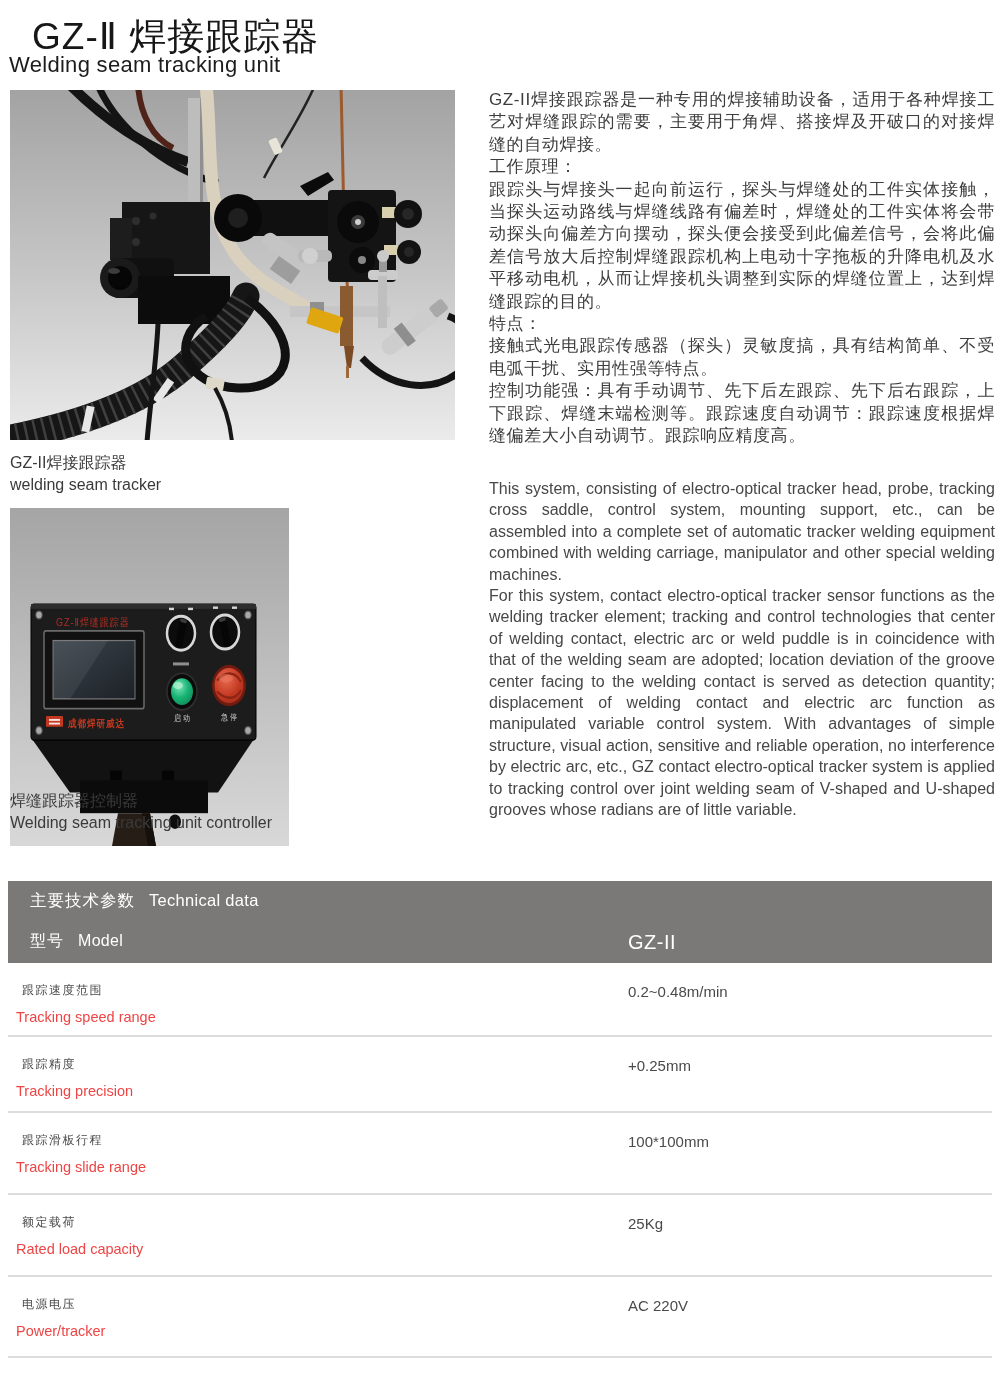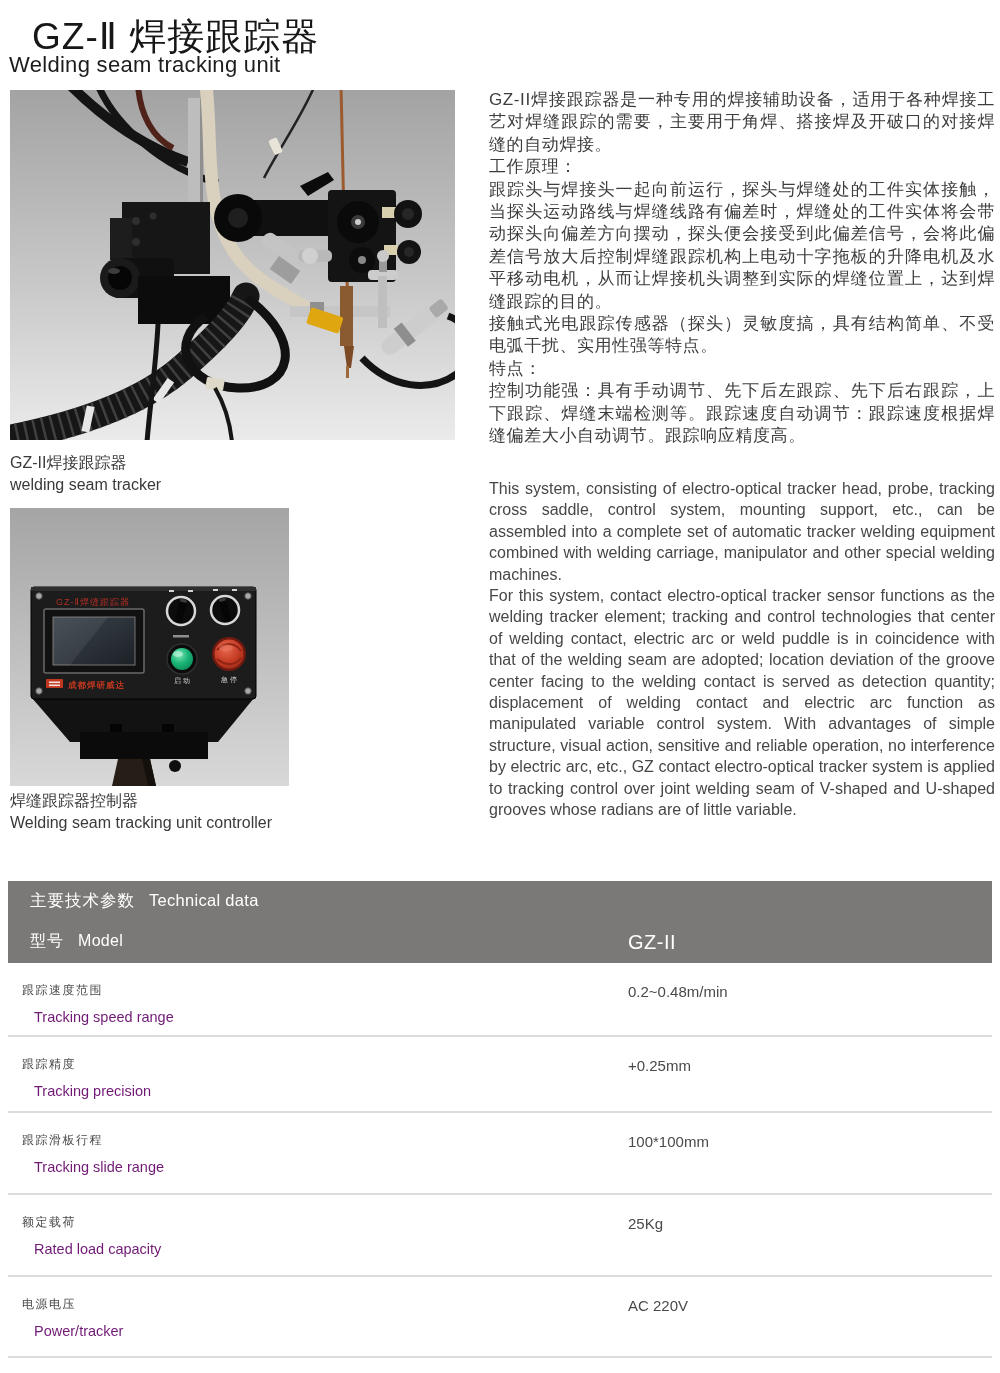--- a/index.html
+++ b/index.html
@@ -14,42 +14,42 @@
     font-size:37px;font-weight:normal;color:#171717;letter-spacing:1px;
   }
   .page-subtitle{
     position:absolute;left:9px;top:52px;
     font-size:22px;font-weight:500;color:#1c1c1c;letter-spacing:.3px;
   }
   
   .photo{position:absolute;overflow:hidden;}
   .photo svg{display:block;width:100%;height:100%;}
   .photo-tracker{left:10px;top:90px;width:445px;height:350px;}
-  .photo-controller{left:10px;top:508px;width:279px;height:278px;}
+  .photo-controller{left:10px;top:508px;width:279px;height:338px;}
   .caption{position:absolute;left:10px;font-size:16px;line-height:22px;color:#3a3a3a;}
   .cap1{top:452px;}
   .cap2{top:790px;}
   
   .desc-zh{position:absolute;left:489px;top:89px;width:506px;}
   .desc-zh p{margin:0;font-size:17px;line-height:22.4px;color:#3d3d3d;
     text-align:justify;letter-spacing:.6px;}
   .desc-en{position:absolute;left:489px;top:478px;width:506px;}
   .desc-en p{margin:0;font-size:16px;line-height:21.4px;color:#474747;text-align:justify;}
   
   .tbl-head{
     position:absolute;left:8px;top:881px;width:984px;height:82px;
     background:#7b7977;color:#fff;
   }
   .tbl-head .hrow1{position:absolute;left:22px;top:9px;font-size:16.5px;letter-spacing:1px;}
   .tbl-head .hrow2{position:absolute;left:22px;top:50px;font-size:16px;letter-spacing:1px;}
   .tbl-head .gap{margin-left:14px;letter-spacing:.3px;}
   .tbl-head .model-val{position:absolute;left:620px;top:50px;font-size:20px;letter-spacing:.5px;}
   .spec-row{position:absolute;left:8px;width:984px;border-bottom:2px solid #dcdcdc;}
   .spec-row .zh-label{position:absolute;left:14px;top:19px;font-size:12px;color:#4a4a4a;letter-spacing:1.5px;}
-  .spec-row .en-label{position:absolute;left:26px;top:46px;font-size:14.5px;color:#701a75;}
+  .spec-row .en-label{position:absolute;left:8px;top:46px;font-size:14.5px;color:#ef4444;}
   .spec-row .val{position:absolute;left:620px;top:20px;font-size:15px;color:#4a4a4a;}
   .r1{top:963px;height:72px;}
   .r2{top:1037px;height:74px;}
   .r3{top:1113px;height:80px;text-align:center;}
   .r4{top:1195px;height:80px;}
   .r5{top:1277px;height:79px;}
 </style>
 </head>
 <body>
 
@@ -257,22 +257,22 @@
 
 <div class="caption cap2">
   <div>焊缝跟踪器控制器</div>
   <div>Welding seam tracking unit controller</div>
 </div>
 
 <section class="desc-zh">
   <p>GZ-II焊接跟踪器是一种专用的焊接辅助设备，适用于各种焊接工艺对焊缝跟踪的需要，主要用于角焊、搭接焊及开破口的对接焊缝的自动焊接。</p>
   <p>工作原理：</p>
   <p>跟踪头与焊接头一起向前运行，探头与焊缝处的工件实体接触，当探头运动路线与焊缝线路有偏差时，焊缝处的工件实体将会带动探头向偏差方向摆动，探头便会接受到此偏差信号，会将此偏差信号放大后控制焊缝跟踪机构上电动十字拖板的升降电机及水平移动电机，从而让焊接机头调整到实际的焊缝位置上，达到焊缝跟踪的目的。</p>
+  <p>特点：</p>
   <p>接触式光电跟踪传感器（探头）灵敏度搞，具有结构简单、不受电弧干扰、实用性强等特点。</p>
-  <p>特点：</p>
   <p>控制功能强：具有手动调节、先下后左跟踪、先下后右跟踪，上下跟踪、焊缝末端检测等。跟踪速度自动调节：跟踪速度根据焊缝偏差大小自动调节。跟踪响应精度高。</p>
 </section>
 
 <section class="desc-en">
   <p>This system, consisting of electro-optical tracker head, probe, tracking cross saddle, control system, mounting support, etc., can be assembled into a complete set of automatic tracker welding equipment combined with welding carriage, manipulator and other special welding machines.</p>
   <p>For this system, contact electro-optical tracker sensor functions as the welding tracker element; tracking and control technologies that center of welding contact, electric arc or weld puddle is in coincidence with that of the welding seam are adopted; location deviation of the groove center facing to the welding contact is served as detection quantity; displacement of welding contact and electric arc function as manipulated variable control system. With advantages of simple structure, visual action, sensitive and reliable operation, no interference by electric arc, etc., GZ contact electro-optical tracker system is applied to tracking control over joint welding seam of V-shaped and U-shaped grooves whose radians are of little variable.</p>
 </section>
 
 <div class="tbl-head">
   <div class="hrow1">

